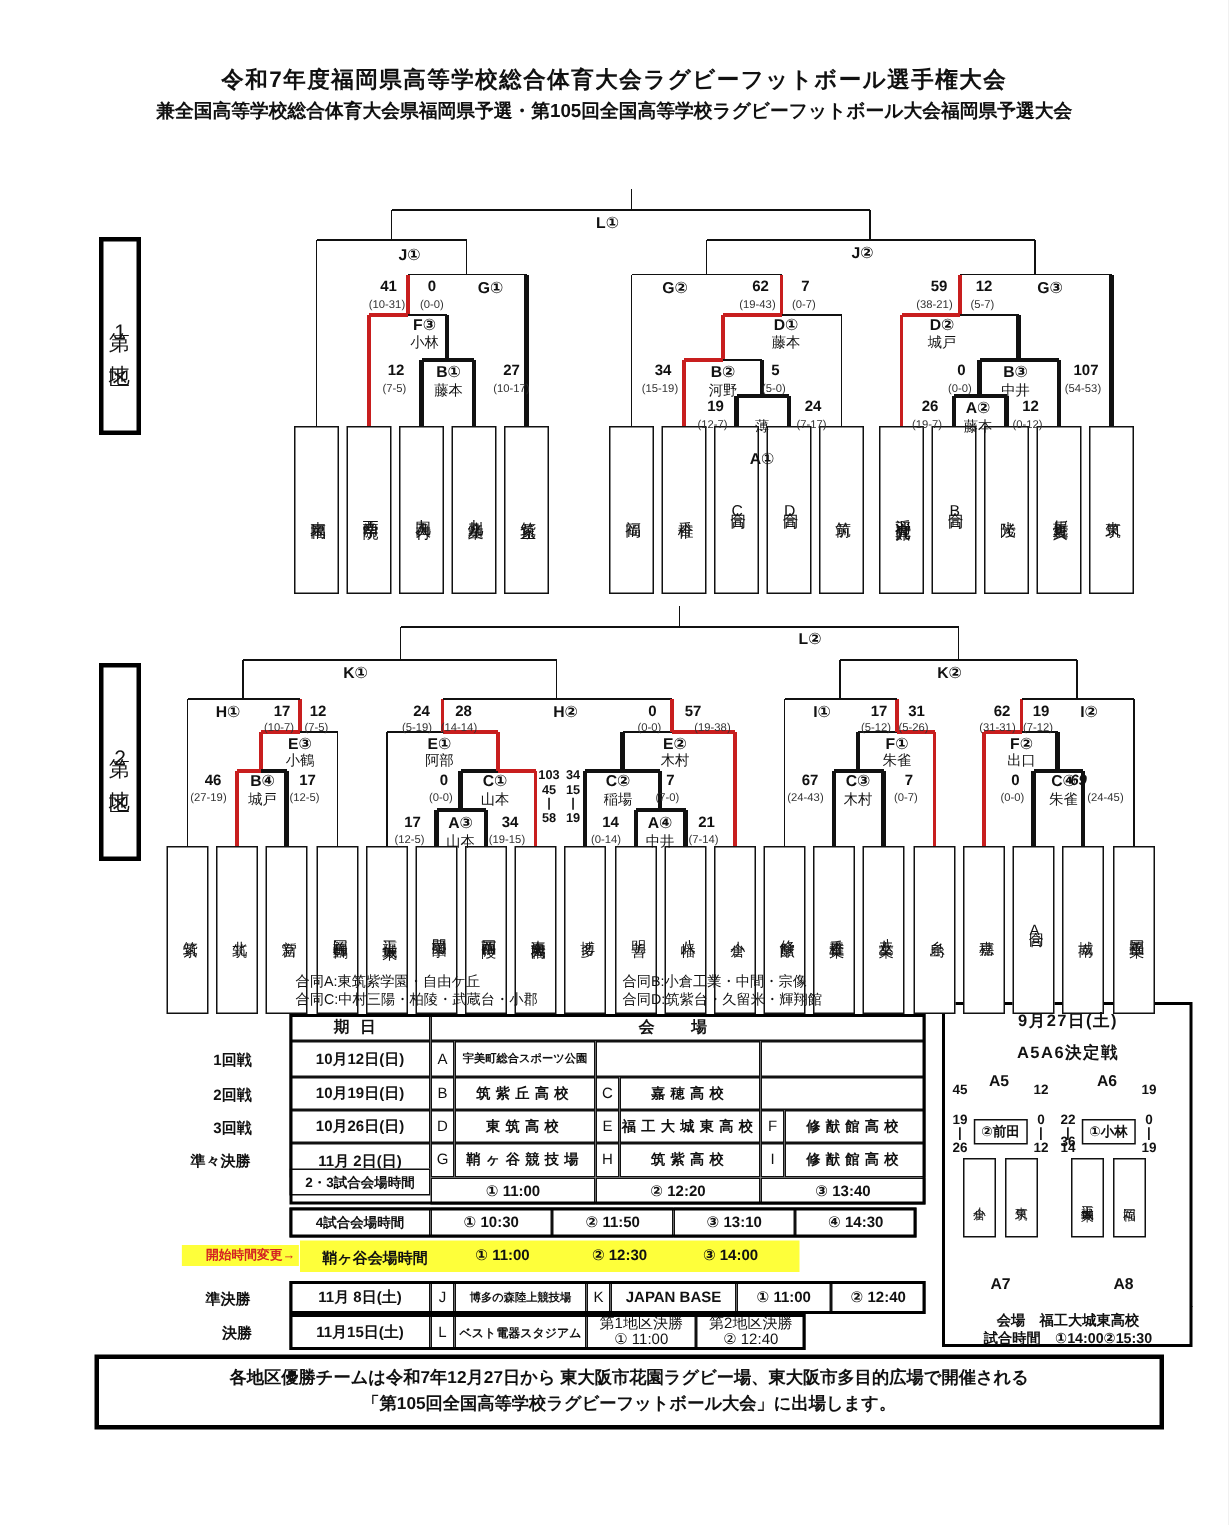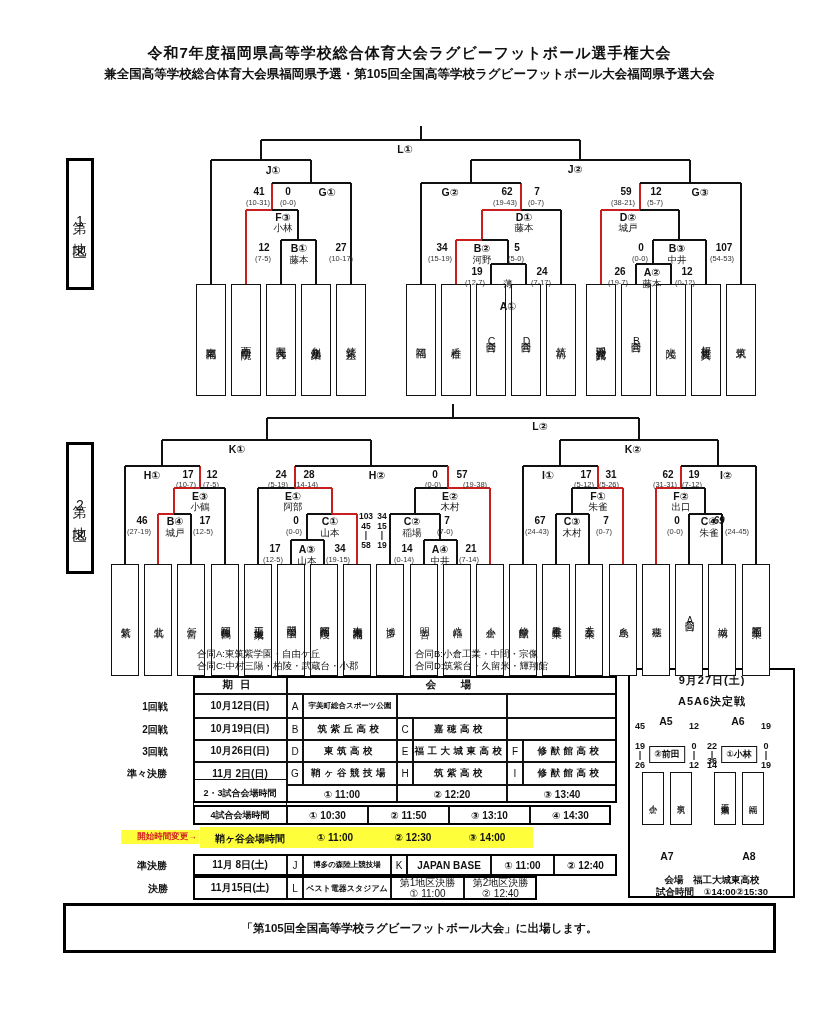--- a/index.html
+++ b/index.html
@@ -177,20 +177,21 @@
       <line x1="753" y1="772" x2="753" y2="737" stroke="#111111" stroke-width="1.3" shape-rendering="crispEdges"></line>
       <line x1="725" y1="737" x2="753" y2="737" stroke="#111111" stroke-width="1.3" shape-rendering="crispEdges"></line>
       <line x1="739" y1="737" x2="739" y2="724" stroke="#111111" stroke-width="2.8" shape-rendering="crispEdges"></line>
       <line x1="725" y1="825" x2="725" y2="837" stroke="#111111" stroke-width="1.3" shape-rendering="crispEdges"></line>
       <line x1="753" y1="825" x2="753" y2="837" stroke="#111111" stroke-width="1.3" shape-rendering="crispEdges"></line>
       <line x1="725" y1="837" x2="753" y2="837" stroke="#111111" stroke-width="1.3" shape-rendering="crispEdges"></line>
       <line x1="739" y1="837" x2="739" y2="847" stroke="#111111" stroke-width="2.8" shape-rendering="crispEdges"></line>
       <line x1="628" y1="871" x2="795" y2="871" stroke="#111111" stroke-width="1.3" shape-rendering="crispEdges"></line>
     </svg>
   <div class="noticebox" id="noticebox" style="left: 63px; top: 903px; width: 713px; height: 50px;">
+    <div>各地区優勝チームは令和7年12月27日から 東大阪市花園ラグビー場、東大阪市多目的広場で開催される</div>
     <div>「第105回全国高等学校ラグビーフットボール大会」に出場します。</div>
   </div>
 <div class="lbl k-mid" style="left: 273px; top: 164px;">J①</div>
     <div class="lbl k-mid" style="left: 327px; top: 186px;">G①</div>
     <div class="lbl k-mid" style="left: 450px; top: 186px;">G②</div>
     <div class="lbl k-mid" style="left: 575px; top: 163px;">J②</div>
     <div class="lbl k-mid" style="left: 700px; top: 186px;">G③</div>
     <div class="lbl k-mid" style="left: 405px; top: 143px;">L①</div>
     <div class="lbl k-score" style="left: 259px; top: 186px;">41</div>
     <div class="lbl k-half" style="left: 258px; top: 198px;">(10-31)</div>
@@ -378,21 +379,21 @@
     <div class="c s-v" style="left: 413px; top: 740px; width: 94px; height: 22px;">福工大城東高校</div>
     <div class="c s-l" style="left: 507px; top: 740px; width: 16px; height: 22px;">F</div>
     <div class="c s-v" style="left: 523px; top: 740px; width: 94px; height: 22px;">修猷館高校</div>
     <div class="c s-d" style="left: 193px; top: 762px; width: 94px; height: 23px;">11月 2日(日)</div>
     <div class="c s-l" style="left: 287px; top: 762px; width: 16px; height: 23px;">G</div>
     <div class="c s-v" style="left: 303px; top: 762px; width: 94px; height: 23px;">鞘ヶ谷競技場</div>
     <div class="c s-l" style="left: 397px; top: 762px; width: 16px; height: 23px;">H</div>
     <div class="c s-v" style="left: 413px; top: 762px; width: 94px; height: 23px;">筑紫高校</div>
     <div class="c s-l" style="left: 507px; top: 762px; width: 16px; height: 23px;">I</div>
     <div class="c s-v" style="left: 523px; top: 762px; width: 94px; height: 23px;">修猷館高校</div>
-    <div class="c s-lb" style="left: 193px; top: 779px; width: 94px; height: 28px;">2・3試合会場時間</div>
+    <div class="c s-lb" style="left: 193px; top: 779px; width: 94px; height: 18px;">2・3試合会場時間</div>
     <div class="c s-t" style="left: 287px; top: 785px; width: 110px; height: 18px;">① 11:00</div>
     <div class="c s-t" style="left: 397px; top: 785px; width: 110px; height: 18px;">② 12:20</div>
     <div class="c s-t" style="left: 507px; top: 785px; width: 110px; height: 18px;">③ 13:40</div>
     <div class="c s-lb" style="left: 193px; top: 805px; width: 94px; height: 20px;">4試合会場時間</div>
     <div class="c s-t" style="left: 287px; top: 805px; width: 81px; height: 20px;">① 10:30</div>
     <div class="c s-t" style="left: 368px; top: 805px; width: 81px; height: 20px;">② 11:50</div>
     <div class="c s-t" style="left: 449px; top: 805px; width: 81px; height: 20px;">③ 13:10</div>
     <div class="c s-t" style="left: 530px; top: 805px; width: 81px; height: 20px;">④ 14:30</div>
     <div class="c s-d" style="left: 193px; top: 854px; width: 94px; height: 22px;">11月 8日(土)</div>
     <div class="c s-l" style="left: 287px; top: 854px; width: 16px; height: 22px;">J</div>

